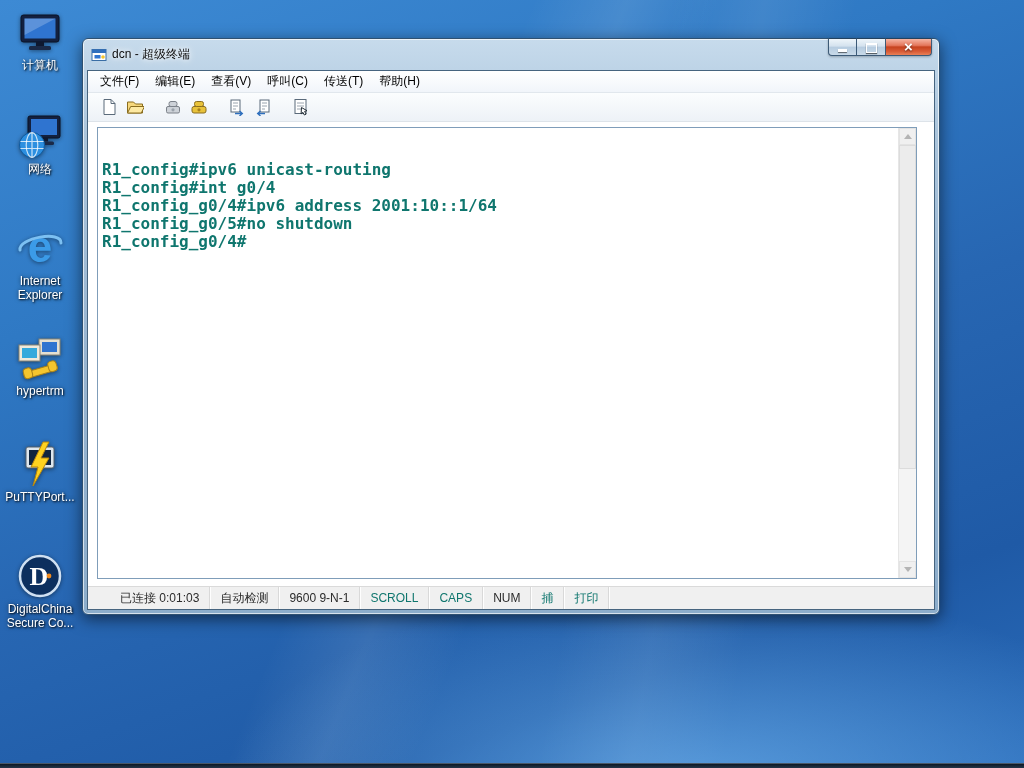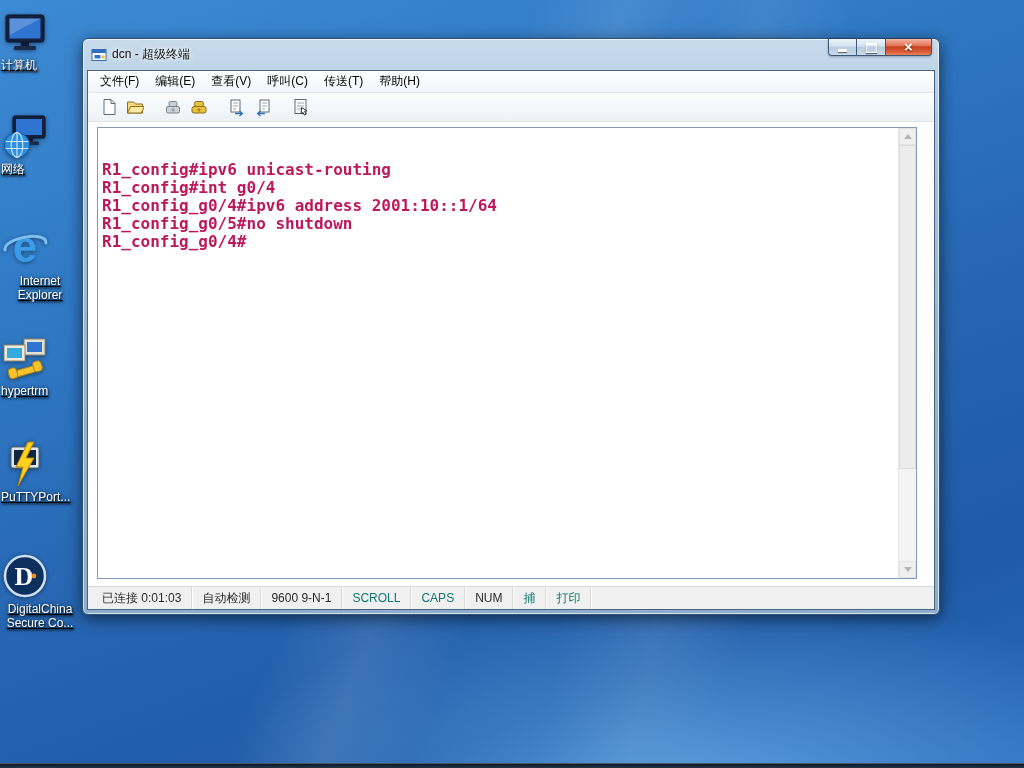--- a/index.html
+++ b/index.html
@@ -7,21 +7,21 @@
   .screen{position:relative;width:1024px;height:768px;overflow:hidden;
     background:
       radial-gradient(ellipse 70% 40% at 68% 102%, rgba(130,200,255,.55), rgba(130,200,255,0) 65%),
       linear-gradient(112deg, rgba(255,255,255,0) 40%, rgba(255,255,255,.10) 47%, rgba(255,255,255,0) 54%),
       linear-gradient(100deg, rgba(255,255,255,0) 58%, rgba(255,255,255,.08) 66%, rgba(255,255,255,0) 74%),
       linear-gradient(160deg,#3d8ad4 0%,#2f79c4 30%,#2766b2 55%,#1f5aa6 80%,#2a6cba 100%);
   }
   .screen::after{content:"";position:absolute;left:0;right:0;bottom:0;height:4px;
     background:linear-gradient(#0d1824,#24364a);border-top:1px solid rgba(255,255,255,.18);}
   
-  .desktop-icon{position:absolute;left:1px;width:78px;display:flex;flex-direction:column;align-items:flex-start;cursor:pointer;text-decoration:underline;}
+  .desktop-icon{position:absolute;left:1px;width:78px;display:flex;flex-direction:column;align-items:center;cursor:pointer;}
   .desktop-icon .glyph{width:48px;height:48px;flex:none;filter:drop-shadow(0 1px 2px rgba(0,0,0,.45));}
   .desktop-icon .label{margin-top:2px;font-size:12px;line-height:14px;color:#fff;text-align:center;
     text-shadow:1px 1px 2px rgba(0,0,0,.9),0 0 4px rgba(0,0,0,.55);}
   
   .window{position:absolute;left:82px;top:38px;width:856px;height:575px;border-radius:6px;
     background:linear-gradient(180deg,#c7dbec 0%,#abc5dc 16%,#98b5d1 55%,#8cadcb 100%);
     border:1px solid #2f5171;
     box-shadow:0 4px 16px rgba(0,0,0,.55),inset 0 0 0 1px rgba(255,255,255,.65);
     display:flex;flex-direction:column;}
   .titlebar{height:31px;flex:none;position:relative;display:flex;align-items:center;padding:0 8px;}
@@ -40,29 +40,29 @@
   .menu-item{font-size:12px;padding:10px 8px;color:#000;cursor:default;}
   
   .toolbar{height:28px;flex:none;background:linear-gradient(#fbfdfe,#edf2f7);border-bottom:1px solid #dde3e9;display:flex;align-items:center;padding-left:8px;}
   .tb-btn{width:24px;height:22px;display:flex;align-items:center;justify-content:center;cursor:pointer;border:1px solid transparent;border-radius:2px;}
   .tb-btn svg{width:18px;height:18px;}
   .tb-gap{margin-left:12px;}
   
   .client{flex:1;position:relative;background:#fff;min-height:0;}
   .terminal-frame{position:absolute;left:9px;right:17px;top:5px;bottom:7px;border:1px solid #7f9db9;display:flex;background:#fff;}
   .term-text{flex:1;padding:33px 2px 2px 4px;font-family:"DejaVu Sans Mono","Liberation Mono",monospace;
-    font-size:16px;font-weight:bold;line-height:18px;color:#be185d;white-space:pre;overflow:hidden;cursor:text;}
+    font-size:16px;font-weight:bold;line-height:18px;color:#0f766e;white-space:pre;overflow:hidden;cursor:text;}
   .vscroll{width:17px;flex:none;background:#f4f4f4;border-left:1px solid #e6e6e6;display:flex;flex-direction:column;}
   .sb-btn{height:17px;flex:none;background:#f0f0f0;border:1px solid #e3e3e3;display:flex;align-items:center;justify-content:center;cursor:pointer;box-sizing:border-box;}
   .arr-up{width:0;height:0;border-left:4px solid transparent;border-right:4px solid transparent;border-bottom:5px solid #b4b4b4;}
   .arr-dn{width:0;height:0;border-left:4px solid transparent;border-right:4px solid transparent;border-top:5px solid #b4b4b4;}
   .sb-track{flex:1;position:relative;}
   .sb-thumb{position:absolute;left:0;right:0;top:0;height:78%;background:#ececec;border:1px solid #dcdcdc;box-sizing:border-box;}
   
-  .statusbar{height:22px;flex:none;background:#f0f0f0;border-top:1px solid #dadada;display:flex;align-items:stretch;font-size:12px;color:#2b2b2b;padding-left:4px;}
+  .statusbar{height:22px;flex:none;background:#f0f0f0;border-top:1px solid #dadada;display:flex;align-items:stretch;font-size:12px;color:#2b2b2b;padding-left:22px;}
   .sb-pane{display:flex;align-items:center;padding:0 10px;border-right:1px solid #d9d9d9;box-shadow:1px 0 0 rgba(255,255,255,.9);white-space:nowrap;}
   .sb-pane.dim{color:#0f766e;}
 </style>
 </head>
 <body>
 
 <div class="screen">
 
   <div class="desktop-icon" style="top:8px">
     <svg class="glyph" viewBox="0 0 48 48">

